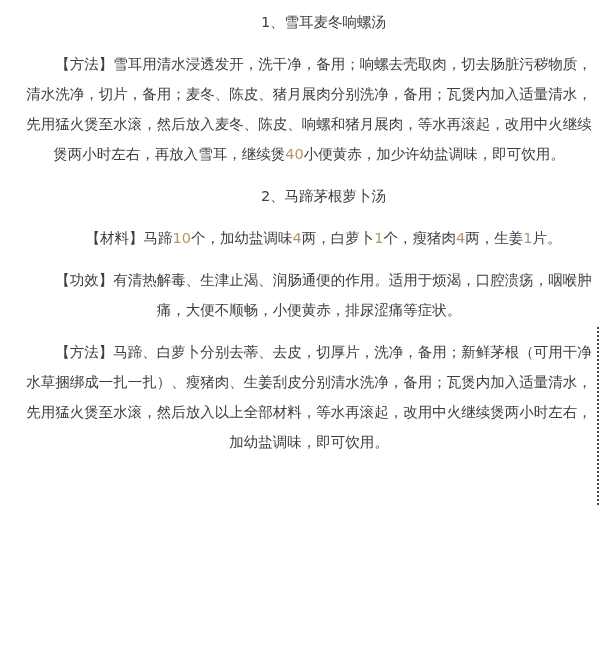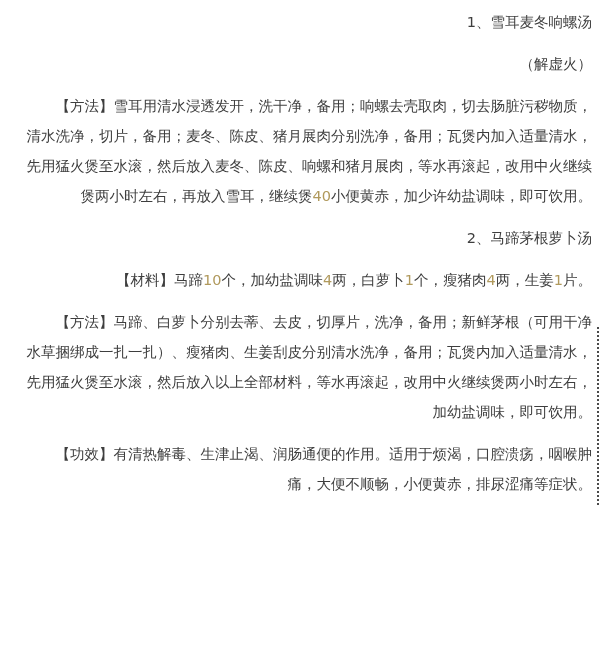--- a/index.html
+++ b/index.html
@@ -22,42 +22,41 @@
   .doc {
     padding: 7px 8px 0 26px;
     font-size: 14.5px;
     line-height: 30px;
     color: var(--text);
     letter-spacing: 0;
   }
   .doc p {
     margin: 0 0 12px 0;
     text-indent: 2em;
-    text-align: right;
+    text-align: center;
     word-break: break-all;
   }
   .doc p span.num {
     color: var(--num);
   }
   .right-dotted-line {
     position: absolute;
     top: 327px;
     right: 1px;
     height: 178px;
     width: 0;
     border-left: 2px dotted #4a4a4a;
   }
 </style>
 </head>
 <body>
 
 <div class="page">
   <div class="doc" id="doc">
       <p><span class="txt">1、雪耳麦冬响螺汤</span></p>
-      <p><span class="txt">（解虚火）</span></p>
       <p><span class="txt">【方法】雪耳用清水浸透发开，洗干净，备用；响螺去壳取肉，切去肠脏污秽物质，清水洗净，切片，备用；麦冬、陈皮、猪月展肉分别洗净，备用；瓦煲内加入适量清水，先用猛火煲至水滚，然后放入麦冬、陈皮、响螺和猪月展肉，等水再滚起，改用中火继续煲两小时左右，再放入雪耳，继续煲</span><span class="num">40</span><span class="txt">小便黄赤，加少许幼盐调味，即可饮用。</span></p>
       <p><span class="txt">2、马蹄茅根萝卜汤</span></p>
       <p><span class="txt">【材料】马蹄</span><span class="num">10</span><span class="txt">个，加幼盐调味</span><span class="num">4</span><span class="txt">两，白萝卜</span><span class="num">1</span><span class="txt">个，瘦猪肉</span><span class="num">4</span><span class="txt">两，生姜</span><span class="num">1</span><span class="txt">片。</span></p>
+      <p><span class="txt">【功效】有清热解毒、生津止渴、润肠通便的作用。适用于烦渴，口腔溃疡，咽喉肿痛，大便不顺畅，小便黄赤，排尿涩痛等症状。</span></p>
       <p><span class="txt">【方法】马蹄、白萝卜分别去蒂、去皮，切厚片，洗净，备用；新鲜茅根（可用干净水草捆绑成一扎一扎）、瘦猪肉、生姜刮皮分别清水洗净，备用；瓦煲内加入适量清水，先用猛火煲至水滚，然后放入以上全部材料，等水再滚起，改用中火继续煲两小时左右，加幼盐调味，即可饮用。</span></p>
-      <p><span class="txt">【功效】有清热解毒、生津止渴、润肠通便的作用。适用于烦渴，口腔溃疡，咽喉肿痛，大便不顺畅，小便黄赤，排尿涩痛等症状。</span></p>
     </div>
   <div class="right-dotted-line"></div>
 </div>
 
 </body></html>

